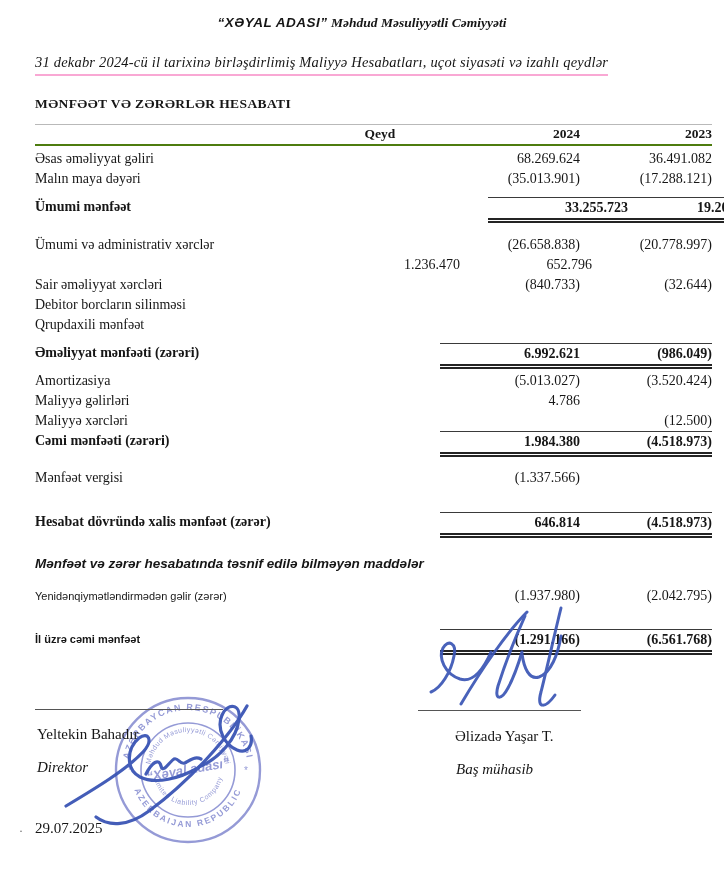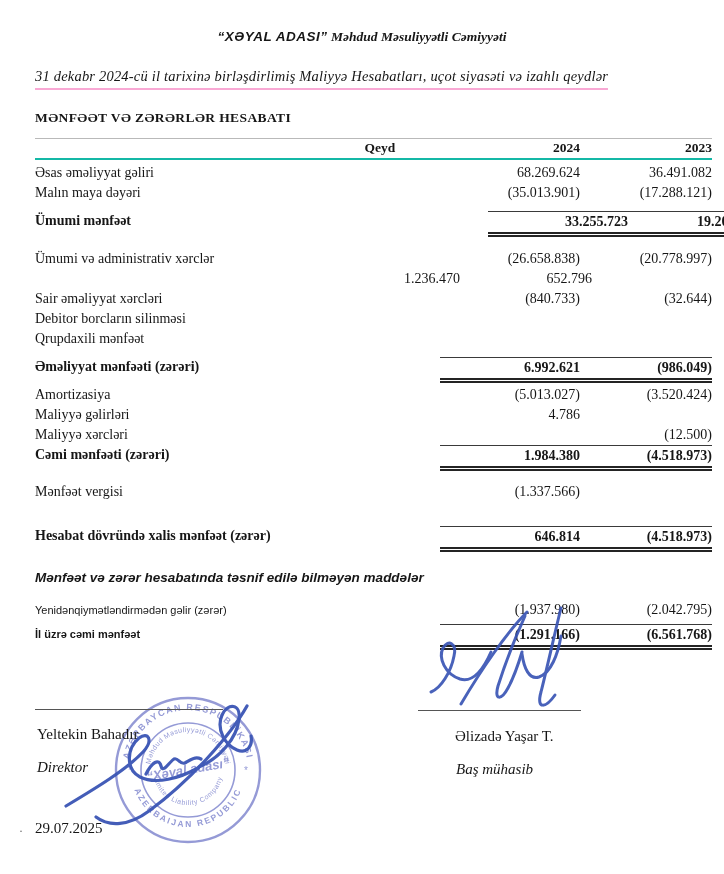--- a/index.html
+++ b/index.html
@@ -7,21 +7,21 @@
     position:relative;
     width:724px;height:874px;
     background:#ffffff;
     font-family:"Liberation Serif","DejaVu Serif",serif;
     color:#161616;
     overflow:hidden;
   }
   
   .doc-title{
     text-align:center;
-    padding-top:29px;
+    padding-top:15px;
     font-size:13.5px;
     font-weight:bold;
     font-style:italic;
   }
   .doc-title .brand{
     font-family:"Liberation Sans","DejaVu Sans",sans-serif;
     letter-spacing:.5px;
   }
   .doc-subtitle-wrap{margin:22px 35px 0 35px;}
   .doc-subtitle{
@@ -38,21 +38,21 @@
     font-size:13.5px;
     font-weight:bold;
     letter-spacing:.4px;
   }
   
   .fintable{margin:12px 35px 0 35px;width:677px;}
   .thead{
     display:grid;
     grid-template-columns:285px 120px 140px 132px;
     border-top:1px solid #b9b9b9;
-    border-bottom:2px solid #14b8a6;
+    border-bottom:2px solid #4d7c0f;
     padding:1px 0 2px 0;
     font-weight:bold;
     font-size:13.5px;
   }
   .thead .h-note{grid-column:2;text-align:center;}
   .thead .h-y1{text-align:right;}
   .thead .h-y2{text-align:right;}
   .trow{
     display:grid;
     grid-template-columns:285px 120px 272px;
@@ -239,21 +239,21 @@
         </div>
         <div class="section-row" style="margin-top: 16px;">Mənfəət və zərər hesabatında təsnif edilə bilməyən maddələr</div>
         <div class="trow sans" style="margin-top: 12px;">
           <span class="lbl">Yenidənqiymətləndirmədən gəlir (zərər)</span>
           <span></span>
           <div class="nums">
             <span>(1.937.980)</span>
             <span>(2.042.795)</span>
           </div>
         </div>
-        <div class="trow bold sans" style="margin-top: 4px;">
+        <div class="trow bold sans" style="margin-top: 23px;">
           <span class="lbl">İl üzrə cəmi mənfəət</span>
           <span></span>
           <div class="nums ra rbd">
             <span>(1.291.166)</span>
             <span>(6.561.768)</span>
           </div>
         </div>
       </div>
   </div>
 

